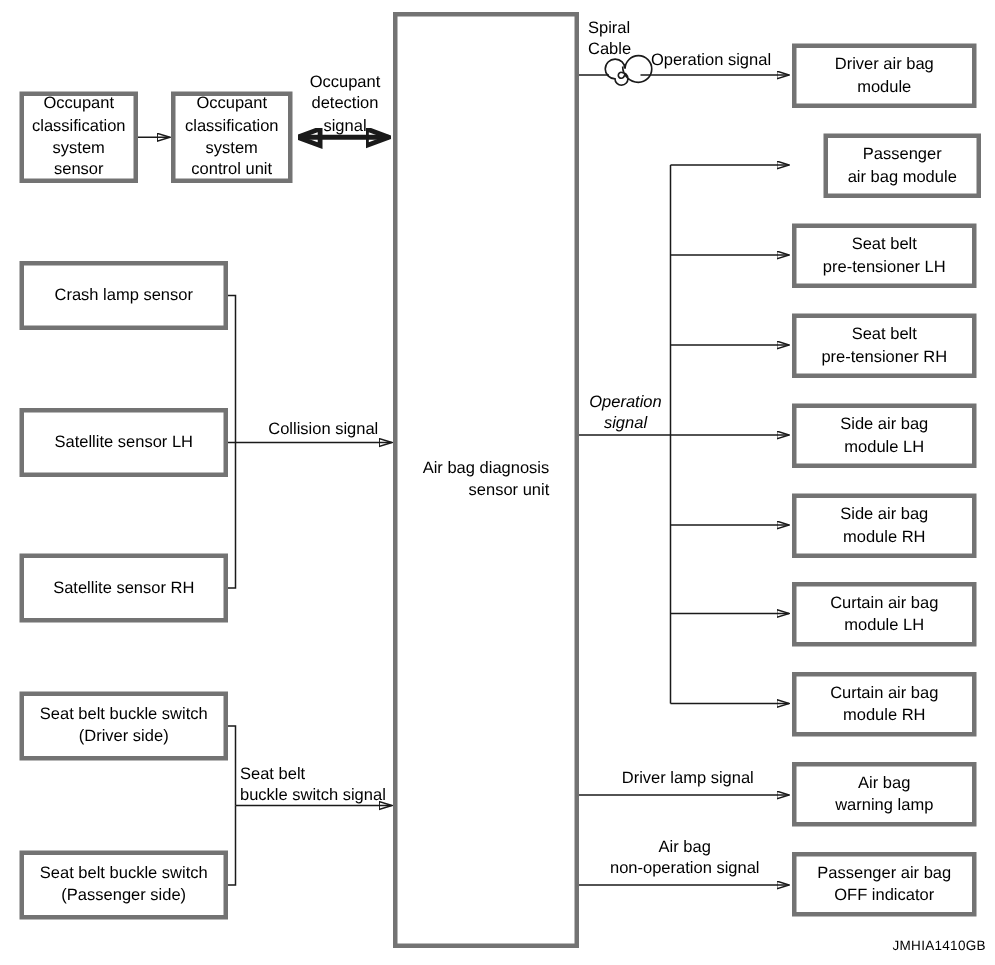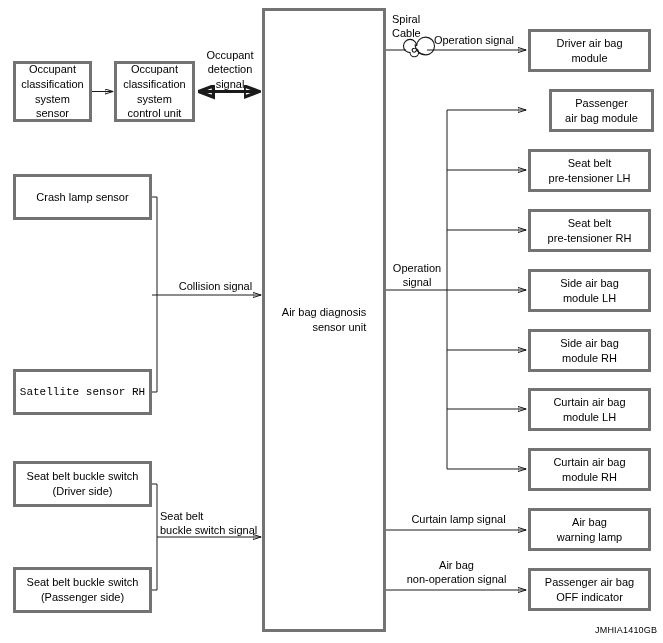--- a/index.html
+++ b/index.html
@@ -144,22 +144,25 @@
   </div>
 
   <div class="label" style="left:199px; top:48px; width:62px;">Occupant
 detection
 signal</div>
 
   <div class="box" style="left:13px; top:174px; width:139px; height:46px;">
     <span>Crash lamp sensor</span>
   </div>
 
-
-  <div class="box" style="left:13px; top:369px; width:139px; height:46px;font-family:Liberation Mono, monospace;">
+  <div class="box" style="left:13px; top:272px; width:139px; height:46px;">
+    <span>Satellite sensor LH</span>
+  </div>
+
+  <div class="box" style="left:13px; top:369px; width:139px; height:46px;">
     <span>Satellite sensor RH</span>
   </div>
 
   <div class="label" style="left:163px; top:279px; width:105px;">Collision signal</div>
 
   <div class="box" style="left:13px; top:461px; width:139px; height:46px;">
     <span style="white-space:pre-line;">Seat belt buckle switch
 (Driver side)</span>
   </div>
 
@@ -174,24 +177,24 @@
   <div class="box" style="left:262px; top:8px; width:124px; height:624px;">
     <span style="white-space:pre-line;text-align:right;">Air bag diagnosis
 sensor unit</span>
   </div>
 
   <div class="label" style="left:392px; top:12px; width:48px; text-align:left;">Spiral
 Cable</div>
 
   <div class="label" style="left:424px; top:33px; width:100px;">Operation signal</div>
 
-  <div class="label" style="left:388px; top:261px; width:58px;">Operation
+  <div class="label" style="left:388px; top:261px; width:58px;font-style:italic;">Operation
 signal</div>
 
-  <div class="label" style="left:395px; top:512px; width:127px;">Curtain lamp signal</div>
+  <div class="label" style="left:395px; top:512px; width:127px;">Driver lamp signal</div>
 
   <div class="label" style="left:391px; top:558px; width:131px;">Air bag
 non-operation signal</div>
 
   <div class="box" style="left:528px; top:29px; width:123px; height:43px;">
     <span style="white-space:pre-line;">Driver air bag
 module</span>
   </div>
 
   <div class="box" style="left:528px; top:89px; width:105px; height:43px;margin-left:21px;">

